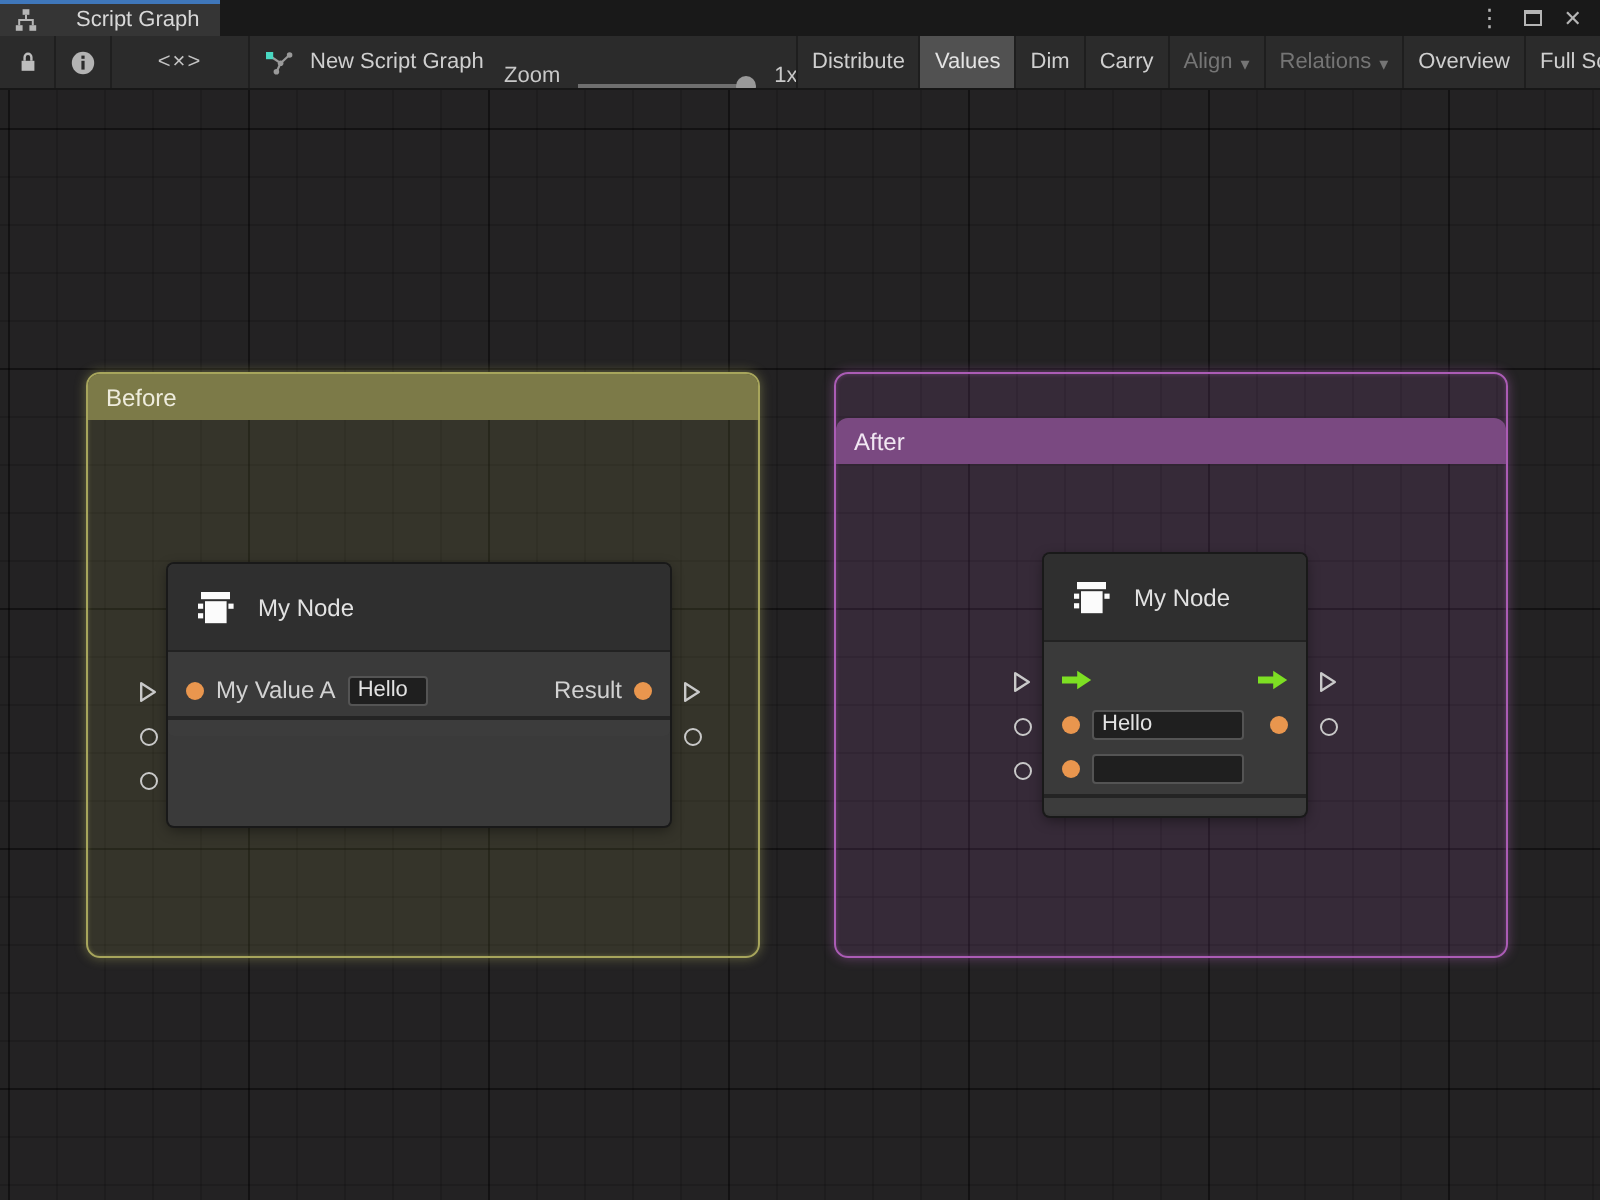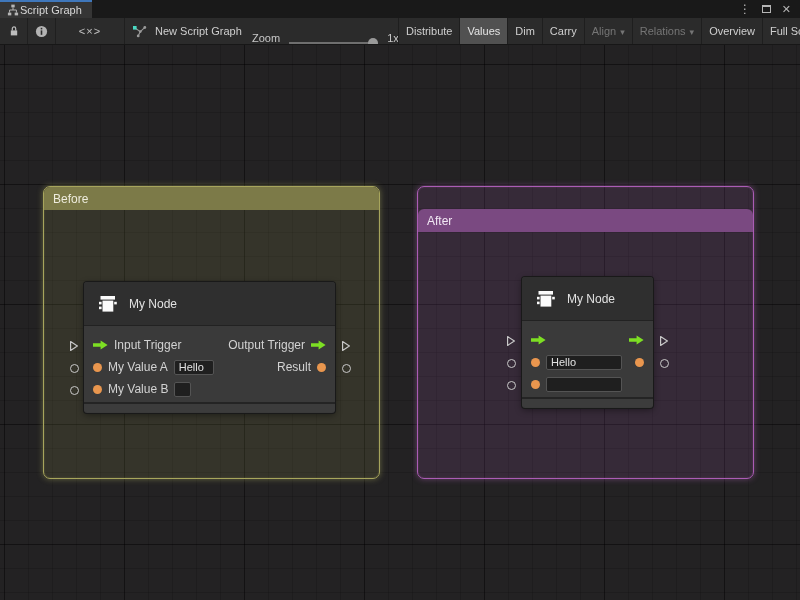--- a/index.html
+++ b/index.html
@@ -2,21 +2,21 @@
 <html><head>
 <meta charset="utf-8">
 <style>
   * { margin:0; padding:0; box-sizing:border-box; }
   html,body { width:800px; height:600px; background:#111; }
   body { font-family:"Liberation Sans", sans-serif; -webkit-font-smoothing:antialiased; }
   .window { position:relative; width:800px; height:600px; background:#232323; overflow:hidden; }
 
   
   .tabbar { position:absolute; left:0; top:0; width:800px; height:18px; background:#191919; display:flex; }
-  .tab { display:flex; align-items:center; gap:1px; padding:0 10px 0 7px; background:#353535; border-top:2px solid #3f77bb; color:#d8d8d8; font-size:11px; height:18px; }
+  .tab { display:flex; align-items:center; gap:19px; padding:0 10px 0 7px; background:#353535; border-top:2px solid #3f77bb; color:#d8d8d8; font-size:11px; height:18px; }
   .winctrl { margin-left:auto; display:flex; align-items:center; gap:11px; padding-right:9px; color:#b5b5b5; font-size:12px; }
   .winctrl .kebab { font-size:12px; letter-spacing:0; }
   .maxbox { display:inline-block; width:9px; height:8px; border:1px solid #b5b5b5; border-top-width:2px; }
   .closex { font-size:11px; }
 
   
   .toolbar { position:absolute; left:0; top:18px; width:800px; height:27px; background:#2b2b2b; border-bottom:1px solid #171717; overflow:hidden; }
   .tb-left { position:absolute; left:0; top:0; height:26px; display:flex; }
   .tb-btn { height:26px; display:flex; align-items:center; justify-content:center; color:#bdbdbd; border-right:1px solid #1f1f1f; }
   .tb-btn.lock { width:28px; }
@@ -190,42 +190,26 @@
           <rect x="4.5" y="4" width="14.5" height="3.6"></rect>
           <rect x="6.5" y="8.6" width="10.8" height="11"></rect>
           <rect x="3" y="9.8" width="2.6" height="2.6"></rect>
           <rect x="3" y="14.6" width="2.6" height="2.6"></rect>
           <rect x="18.2" y="9.8" width="2.6" height="2.6"></rect>
         </svg>
         <span>My Node</span>
       </div>
       <div class="node-body">
         <div class="node-row">
-          <svg class="flow-arrow" width="15" height="10" viewBox="0 0 15 10">
-            <path d="M0 3.2 H7.6 V0.4 L14.6 5 L7.6 9.6 V6.8 H0 Z" fill="#7ddf23"></path>
-          </svg>
-          <span>Input Trigger</span>
-          <span class="spacer"></span>
-          <span>Output Trigger</span>
-          <svg class="flow-arrow" width="15" height="10" viewBox="0 0 15 10">
-            <path d="M0 3.2 H7.6 V0.4 L14.6 5 L7.6 9.6 V6.8 H0 Z" fill="#7ddf23"></path>
-          </svg>
-        </div>
-        <div class="node-row">
           <span class="value-dot"></span>
           <span>My Value A</span>
           <input class="field w-hello" readonly="" value="Hello" style="">
           <span class="spacer"></span>
           <span>Result</span>
           <span class="value-dot"></span>
-        </div>
-        <div class="node-row">
-          <span class="value-dot"></span>
-          <span>My Value B</span>
-          <input class="field w-tiny" readonly="" value="" style="">
         </div>
       </div>
       <div class="node-footer"></div>
     </div>
 
     <div class="node after-node">
       <div class="node-header">
         <svg width="24" height="24" viewBox="0 0 24 24" fill="#fbfbfb">
           <rect x="4.5" y="4" width="14.5" height="3.6"></rect>
           <rect x="6.5" y="8.6" width="10.8" height="11"></rect>

